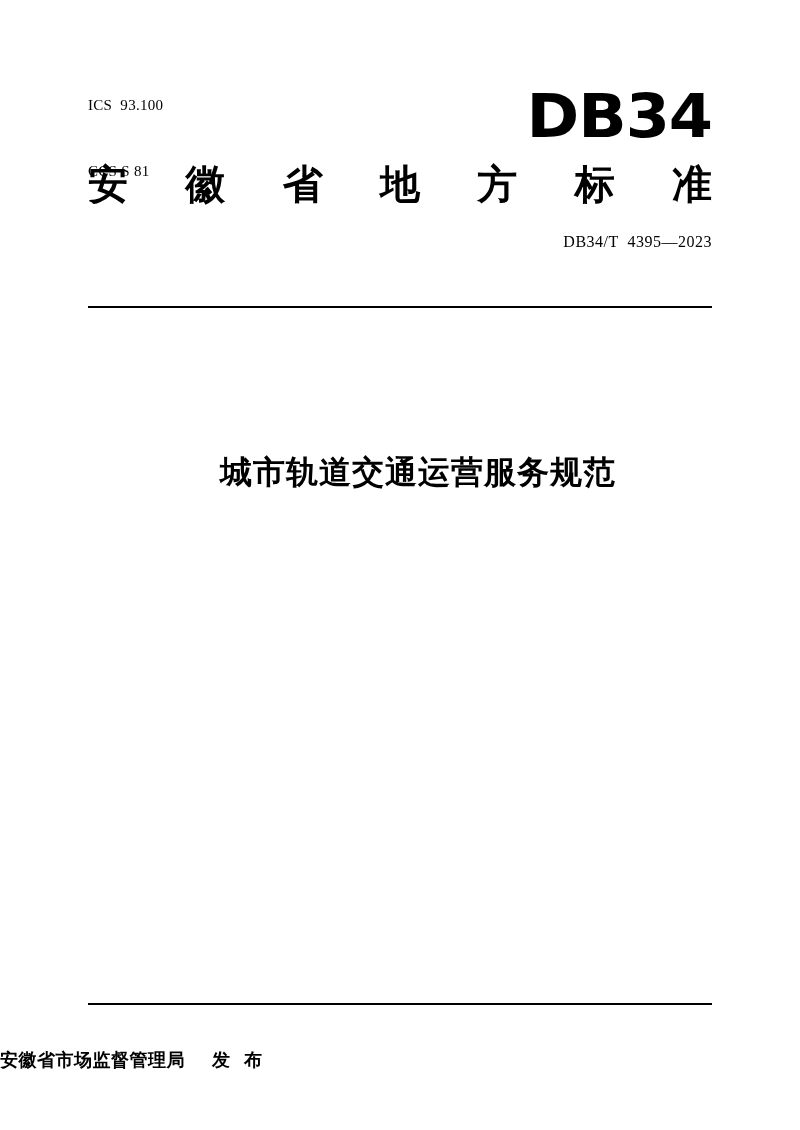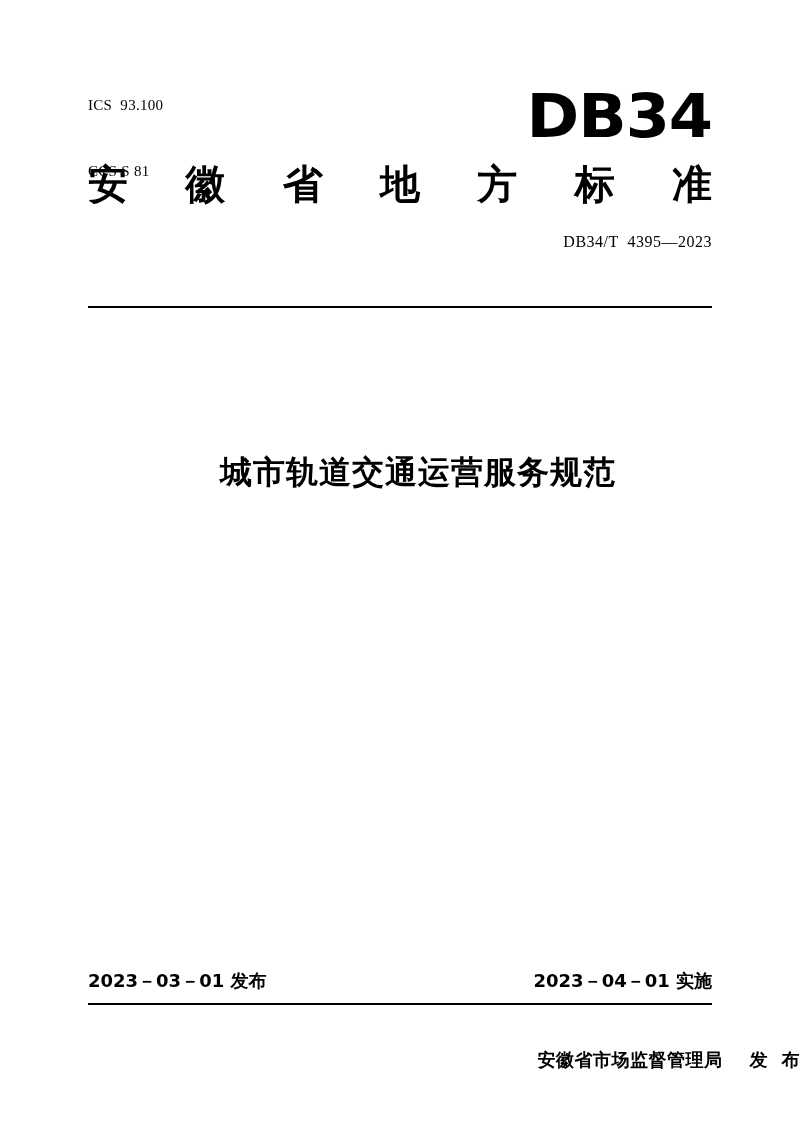--- a/index.html
+++ b/index.html
@@ -127,21 +127,21 @@
     font-family: "DejaVu Sans", sans-serif;
     font-weight: 700;
     font-size: 18px;
     line-height: 26px;
   }
   .issuer {
     position: absolute;
     left: 0;
     right: 0;
     top: 1028px;
-    text-align: right;
+    text-align: left;
     font-family: "DejaVu Sans", sans-serif;
     font-weight: 700;
     font-size: 18px;
     line-height: 28px;
     letter-spacing: 0.5px;
     white-space: pre;
   }
 </style>
 </head>
 <body>
@@ -164,21 +164,17 @@
     <span>标</span>
     <span>准</span>
   </div>
 
   <div class="std-number">DB34/T  4395—2023</div>
 
   <div class="rule"></div>
 
   <div class="doc-title-cn">城市轨道交通运营服务规范</div>
 
-  <div class="date-row">
-    <span>2023－03－01 发布</span>
-    <span>2023－04－01 实施</span>
-  </div>
   <div class="footer-rule"></div>
 
   <div class="issuer">安徽省市场监督管理局    发  布</div>
 
 </div>
 
 </body></html>

